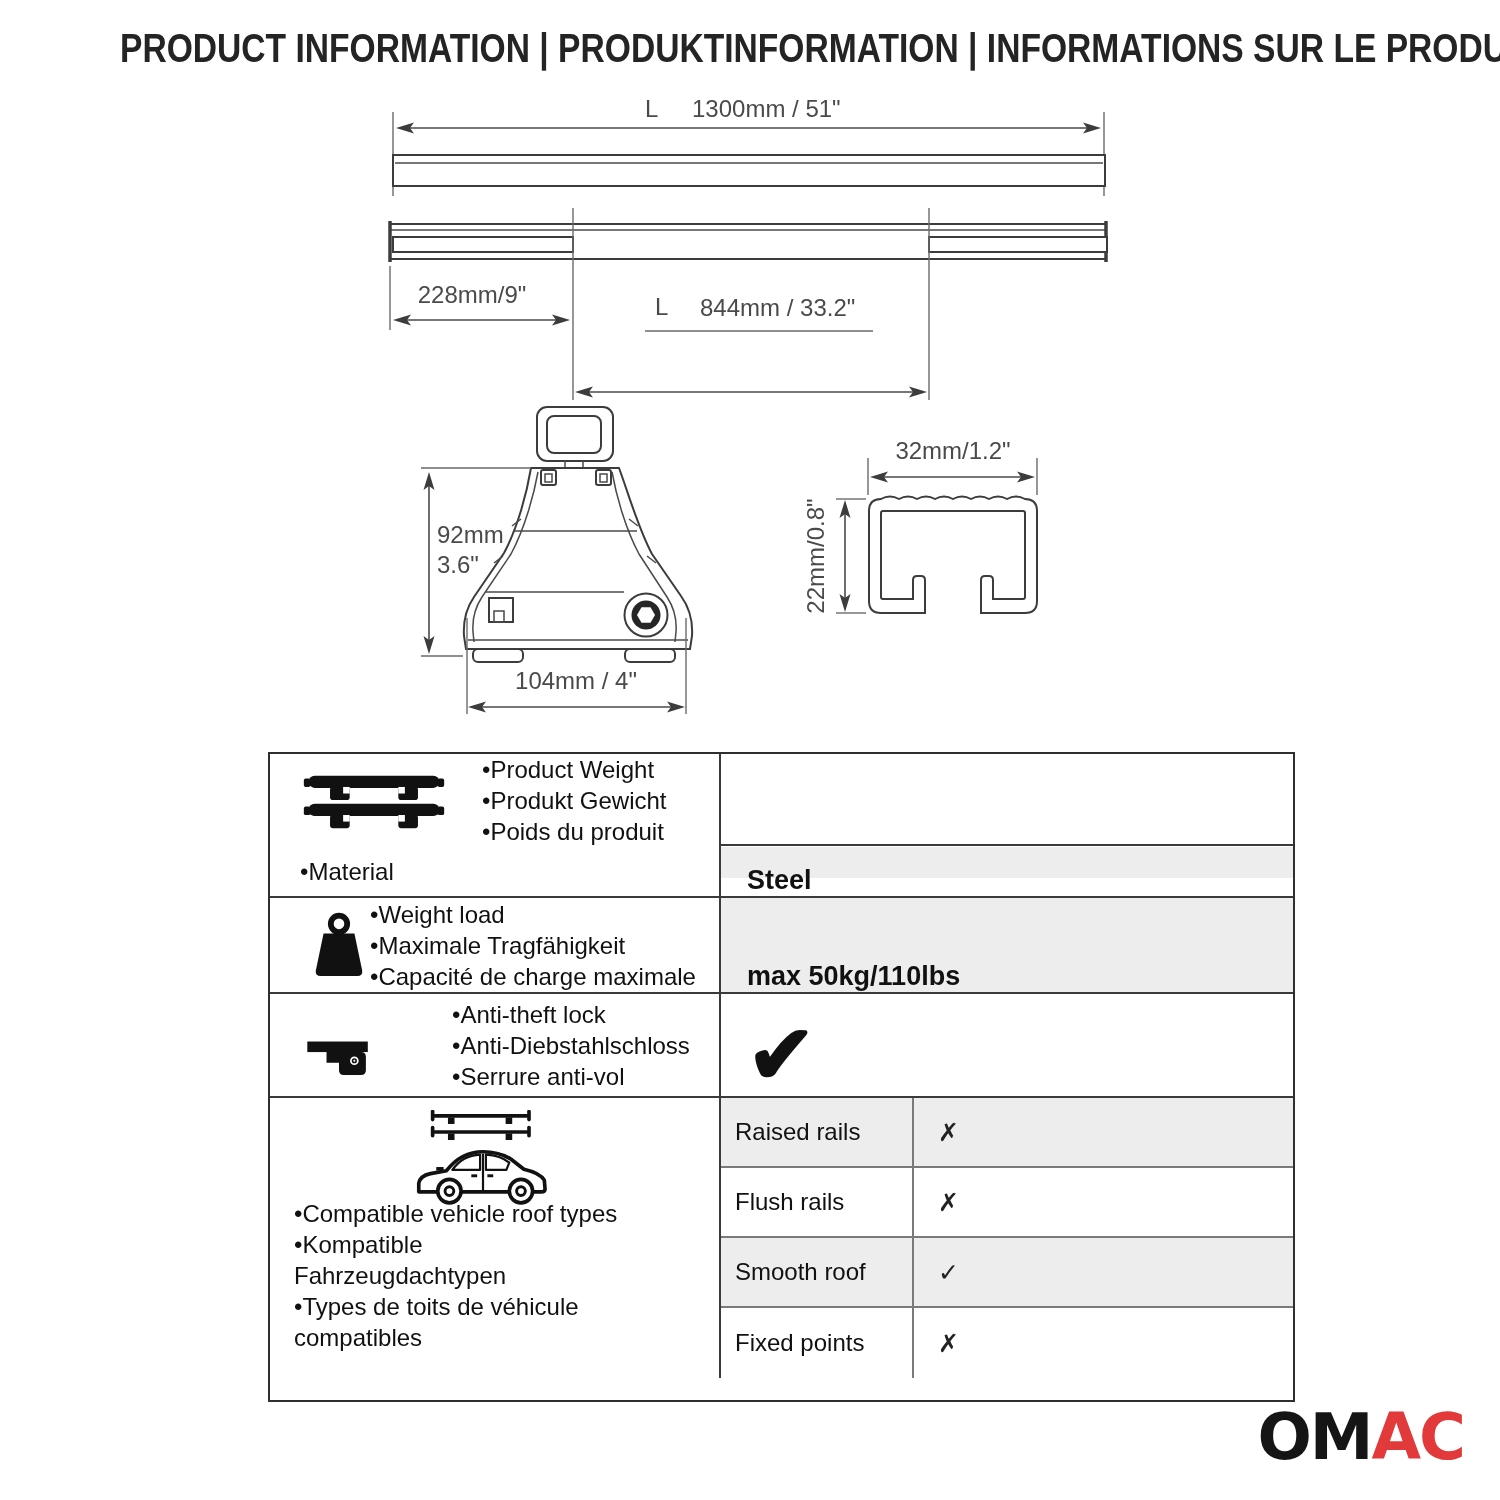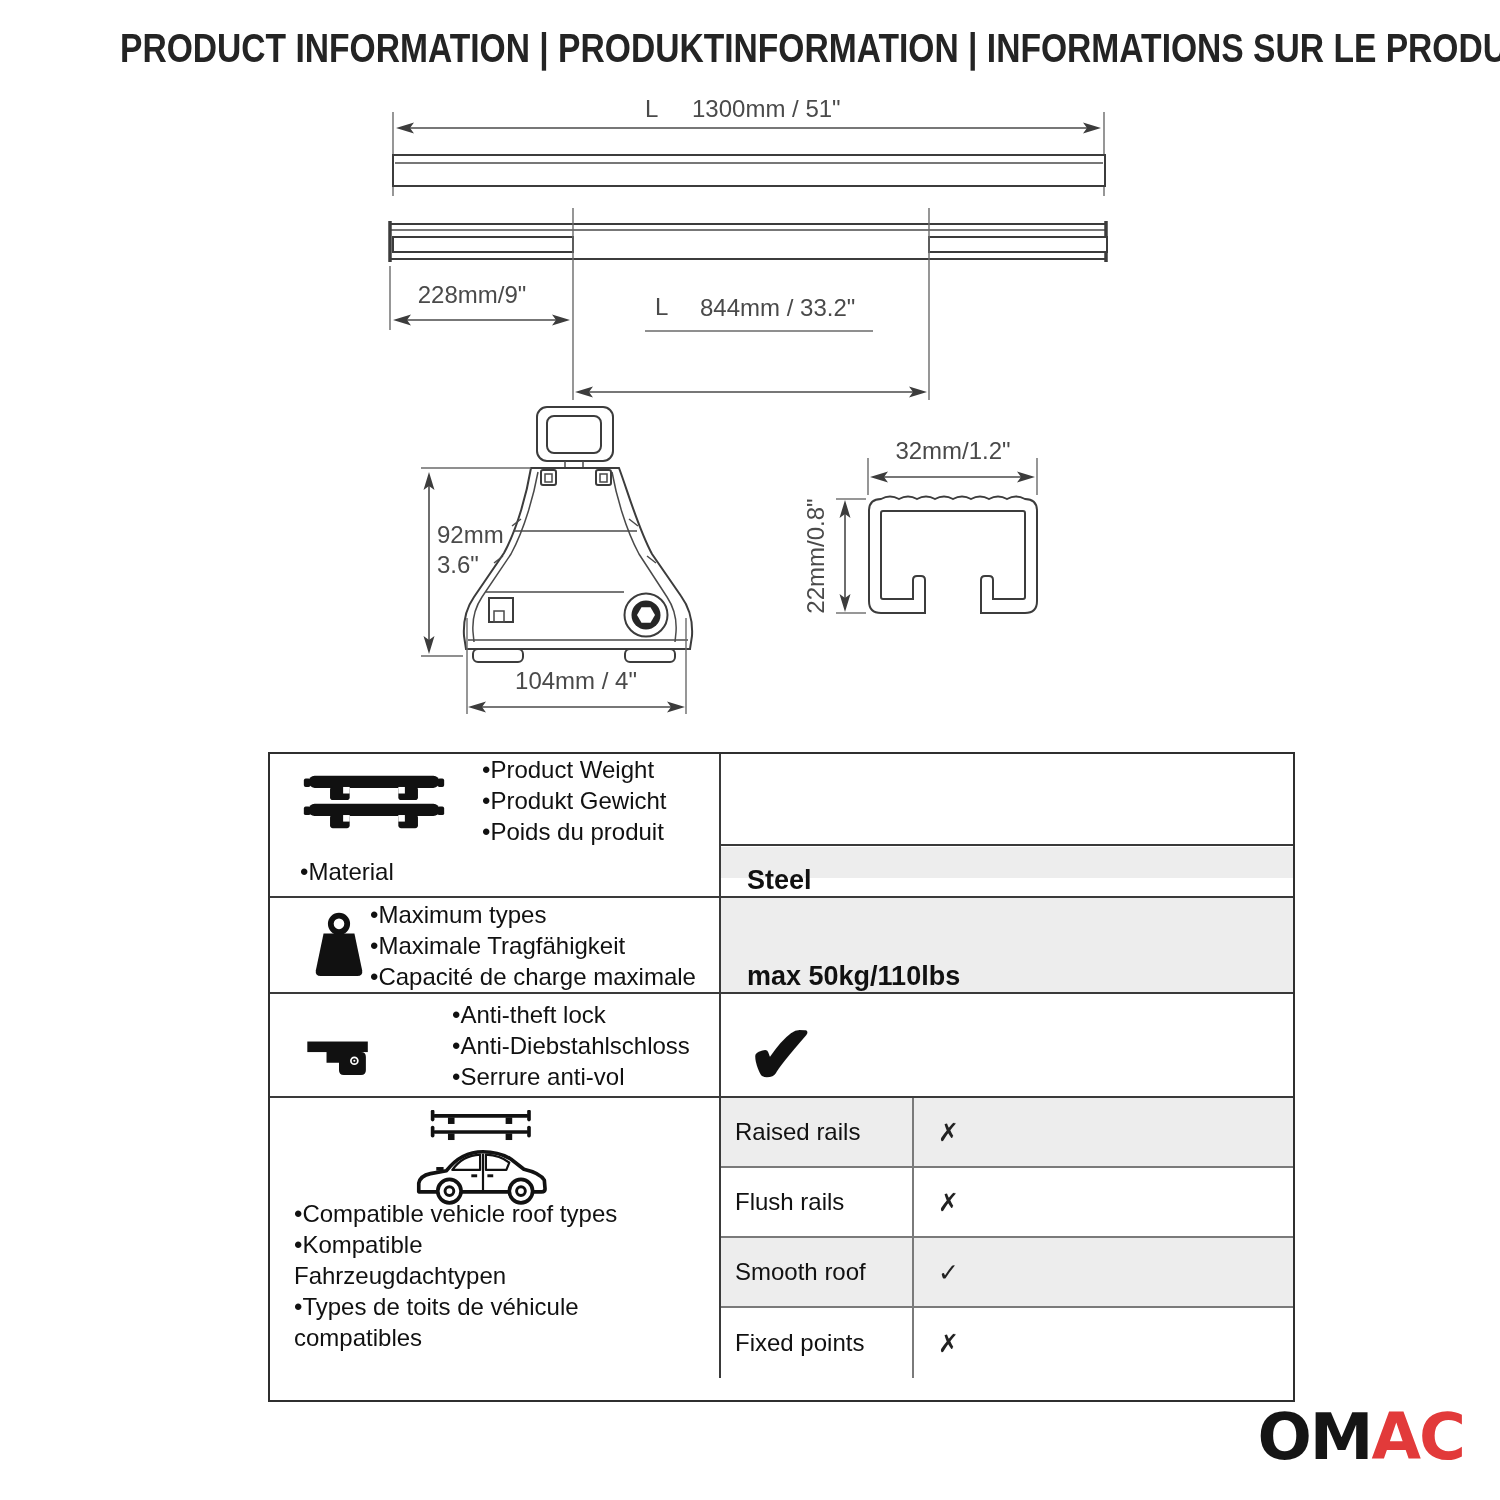--- a/index.html
+++ b/index.html
@@ -218,21 +218,21 @@
 
   <div class="trow" style="height:96px;">
     <div class="lcell">
       <span class="abs" style="left:42px;top:13px;">
         <svg width="54" height="72" viewBox="0 0 56 74">
           <circle cx="28" cy="13" r="8.5" fill="none" stroke="#111" stroke-width="6"></circle>
           <path fill="#111" d="M12,23 h32 l8,38 q1,6 -5,6 H9 q-6,0 -5,-6 z"></path>
         </svg>
       </span>
       <div class="lbl" style="margin-left:100px;">
-        <div><span>•</span><span>Maximum types</span></div>
+        <div><span>•</span><span>Weight load</span></div>
         <div><span>•</span><span>Maximale Tragfähigkeit</span></div>
         <div><span>•</span><span>Capacité de charge maximale</span></div>
       </div>
     </div>
     <div class="vcell shaded">
       <span class="vtext">max 50kg/110lbs</span>
     </div>
   </div>
 
   <div class="trow" style="height:104px;">

